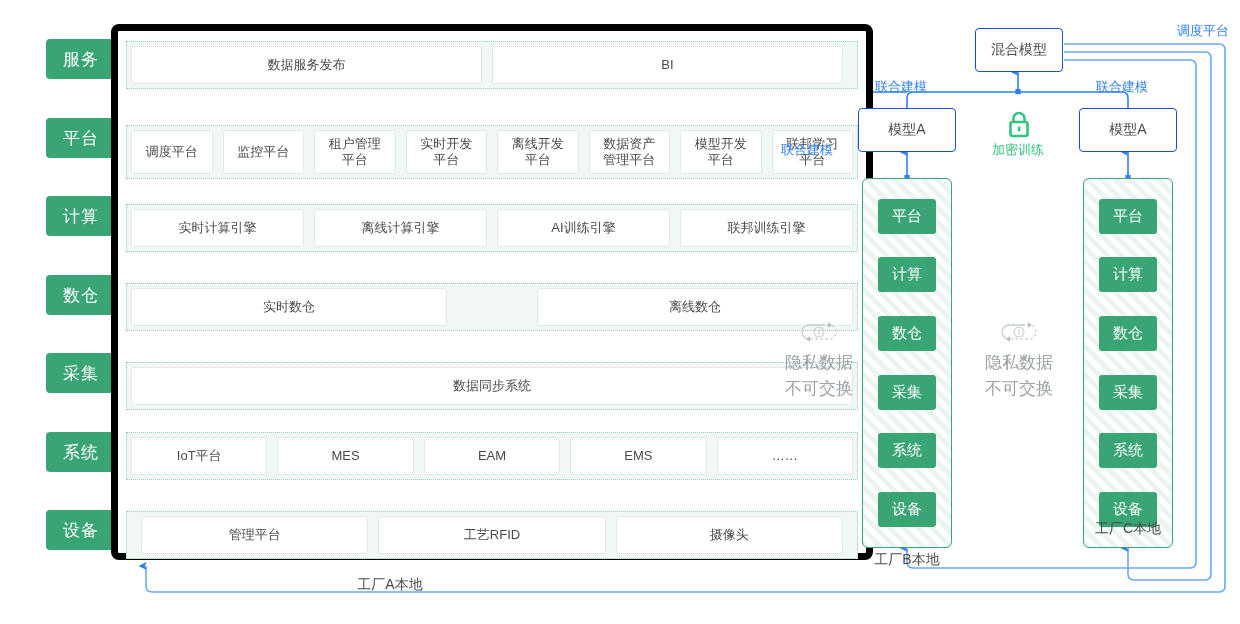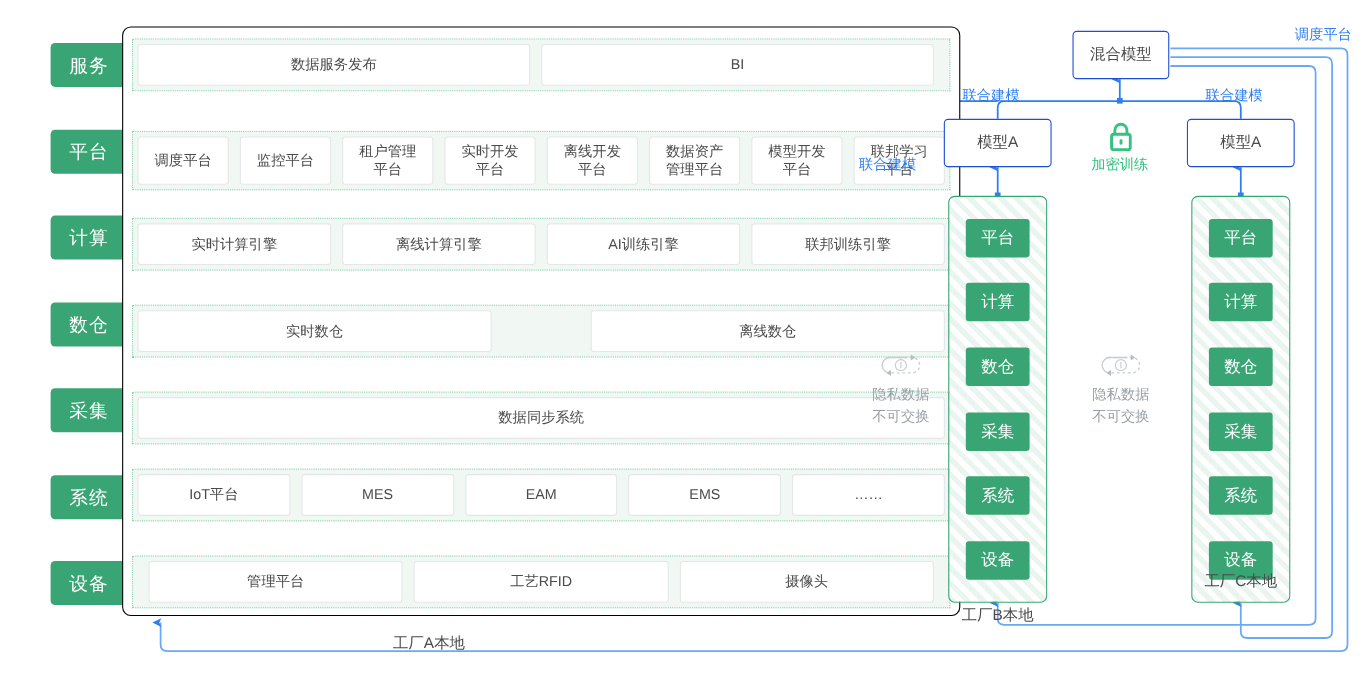--- a/index.html
+++ b/index.html
@@ -30,21 +30,21 @@
     justify-content:center;
     margin-left:24px;
   }
   
   #factoryA{
     position:absolute;
     left:111px;
     top:24px;
     width:762px;
     height:536px;
-    border:1px solid #000000;
+    border:7px solid #000000;
     border-radius:8px;
     background:#fff;
     box-sizing:border-box;
   }
   .layer-band{
     position:absolute;
     left:8px;
     right:8px;
     border:1px dotted #8fd3b4;
     background:#f1f8f4;
@@ -122,26 +122,25 @@
   }
   .green-label{
     position:absolute;
     font-size:13px;
     color:#33c27f;
     white-space:nowrap;
     text-align:center;
   }
   .gray-label{
     position:absolute;
-    font-size:13px;
+    font-size:17px;
     color:#9aa0a6;
     line-height:1.55;
     text-align:right;
     white-space:nowrap;
-    font-family:Liberation Mono, monospace;
   }
   svg.overlay{
     position:absolute;left:0;top:0;width:1240px;height:624px;
     pointer-events:none;
   }
   svg.icon{display:block;}
 </style>
 </head>
 <body>
 

